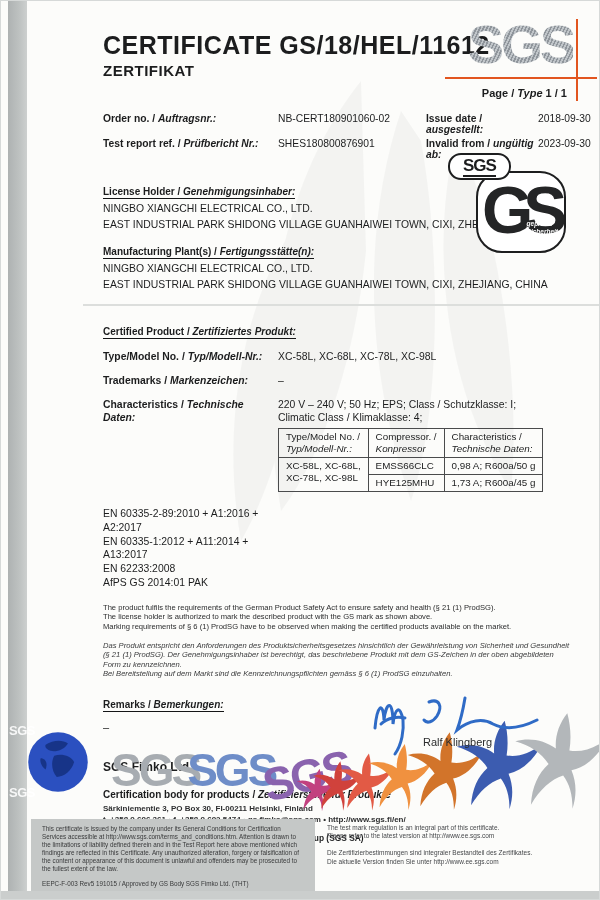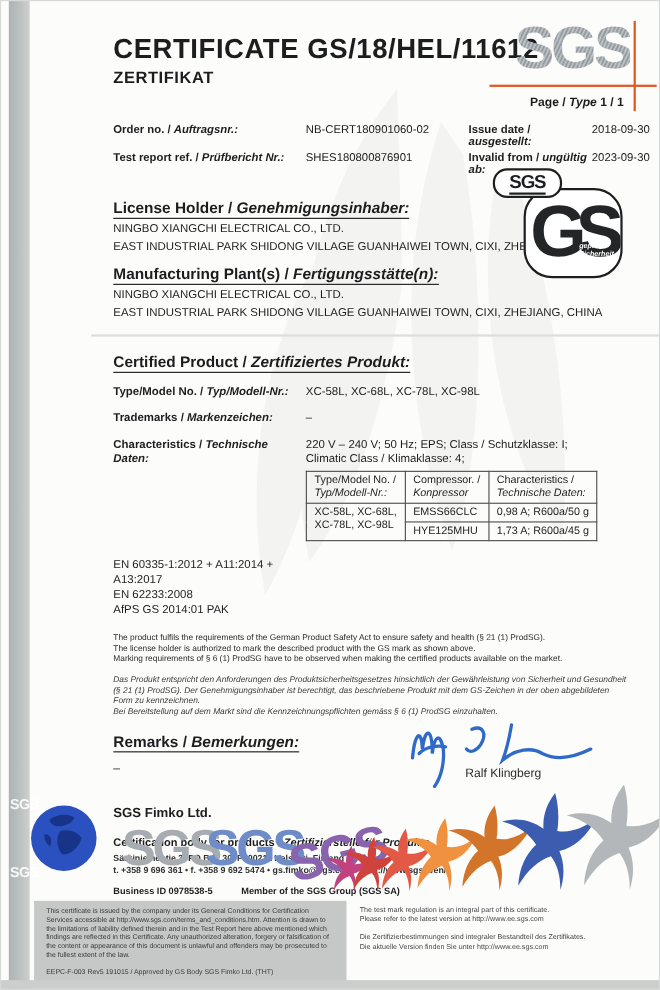--- a/index.html
+++ b/index.html
@@ -22,21 +22,21 @@
     -webkit-background-clip:text; background-clip:text; -webkit-text-fill-color:transparent; }
   .crosshair-v { position:absolute; top:18px; right:21px; width:2px; height:82px; background:#e2551f; z-index:4; }
   .crosshair-h { position:absolute; top:76px; right:2px; width:152px; height:2px; background:#e2551f; z-index:4; }
   .page-label { position:absolute; top:86px; right:32px; font-size:11px; font-weight:700; z-index:4; }
   .page-label .de { font-style:italic; }
 
   .meta { display:grid; grid-template-columns:175px 148px 112px 1fr; row-gap:3px; margin-top:34px; font-size:10.3px; }
   .meta .lab { font-weight:700; }
   .meta .lab .de { font-style:italic; }
 
-  .sec-head { font-size:14px; font-weight:800; display:inline-block; border-bottom:1.6px solid #141516; padding-bottom:1px; }
+  .sec-head { font-size:10px; font-weight:800; display:inline-block; border-bottom:1.6px solid #141516; padding-bottom:1px; }
   .sec-head .de { font-style:italic; }
   .addr { font-size:10.4px; line-height:13px; margin-top:3px; }
 
   .block-lic { margin-top:21px; }
   .block-man { margin-top:10px; }
   .rule { height:2px; background:#dcdedc; margin:13px -20px 0 -20px; }
 
   .gs-mark { position:absolute; top:152px; right:33px; width:104px; z-index:3; }
   .gs-bubble { position:relative; z-index:2; display:inline-block; background:#fff; border:2.5px solid #1d1e1f;
     border-radius:13px; padding:1px 13px 2px 13px; font-size:17px; font-weight:900; letter-spacing:-1px; margin-left:-14px; }
@@ -67,21 +67,21 @@
   .block-remarks { margin-top:15px; }
   .remarks-val { margin-top:9px; font-size:11px; }
 
   .issuer-company { margin-top:27px; font-size:12px; font-weight:800; }
   .issuer-body { margin-top:15px; font-size:10px; font-weight:800; }
   .issuer-body .de { font-style:italic; }
   .issuer-addr { margin-top:4px; font-size:8px; font-weight:700; color:#2e2f30; }
   .issuer-contact { font-size:8px; font-weight:700; color:#2e2f30; margin-top:2px; }
   .issuer-biz { margin-top:9px; font-size:8.4px; font-weight:700; display:flex; gap:26px; }
 
-  .signature { position:absolute; top:640px; left:366px; width:185px; z-index:3; }
+  .signature { position:absolute; top:679px; left:366px; width:185px; z-index:3; }
   .signer-name { position:absolute; top:56px; left:56px; font-size:11px; color:#2b2c2d; }
 
   .brand-band { position:absolute; left:0; top:712px; width:600px; height:104px; overflow:hidden; z-index:2; }
   .globe { position:absolute; left:26px; top:18px; width:62px; height:62px; }
   .band-letters { position:absolute; left:110px; bottom:24px; display:flex; }
   .band-letters span { font-size:46px; font-weight:900; letter-spacing:-3px; line-height:46px; }
   .band-letters span:nth-child(2){ margin-left:-12px; }
   .band-letters span:nth-child(3){ margin-left:-14px; transform:rotate(-14deg) translateY(6px); }
   .birds { position:absolute; left:292px; bottom:4px; display:flex; align-items:flex-end; }
   .bird { display:inline-block; }
@@ -217,20 +217,21 @@
       </tr>
       <tr>
         <td>HYE125MHU</td>
         <td>1,73 A; R600a/45 g</td>
       </tr>
     </tbody>
       </table>
 
     <div class="tested">
       <div class="std">
+        <div>EN 60335-2-89:2010 + A1:2016 + A2:2017</div>
         <div>EN 60335-1:2012 + A11:2014 + A13:2017</div>
         <div>EN 62233:2008</div>
         <div>AfPS GS 2014:01 PAK</div>
       </div>
     </div>
 
     <div class="legal-en">
       <div>The product fulfils the requirements of the German Product Safety Act to ensure safety and health (§ 21 (1) ProdSG).</div>
       <div>The license holder is authorized to mark the described product with the GS mark as shown above.</div>
       <div>Marking requirements of § 6 (1) ProdSG have to be observed when making the certified products available on the market.</div>

